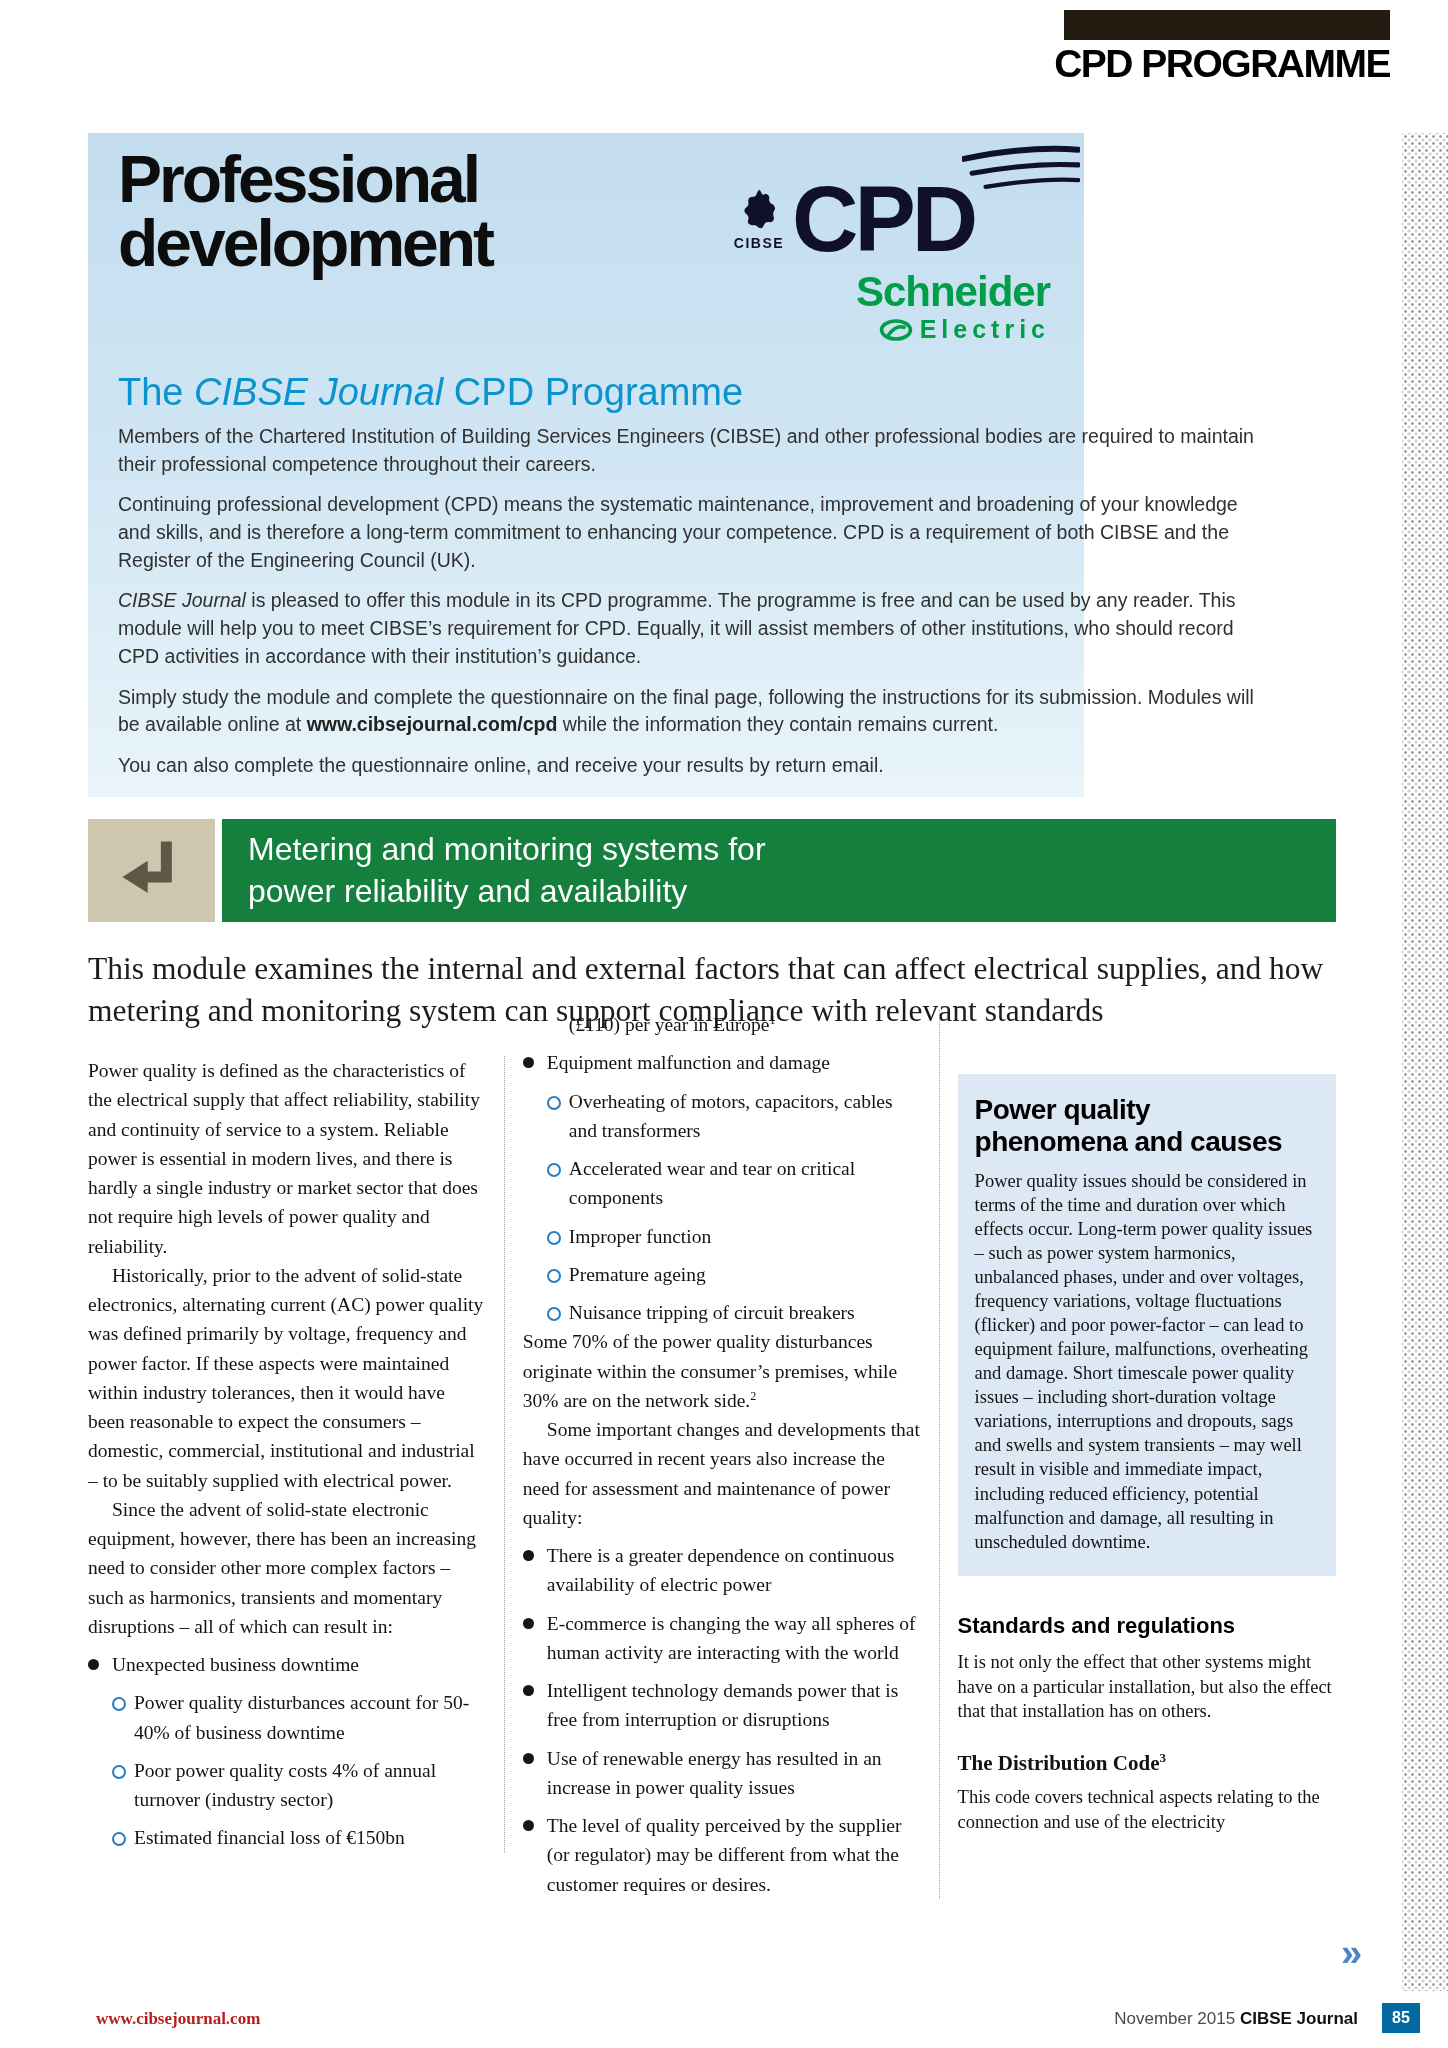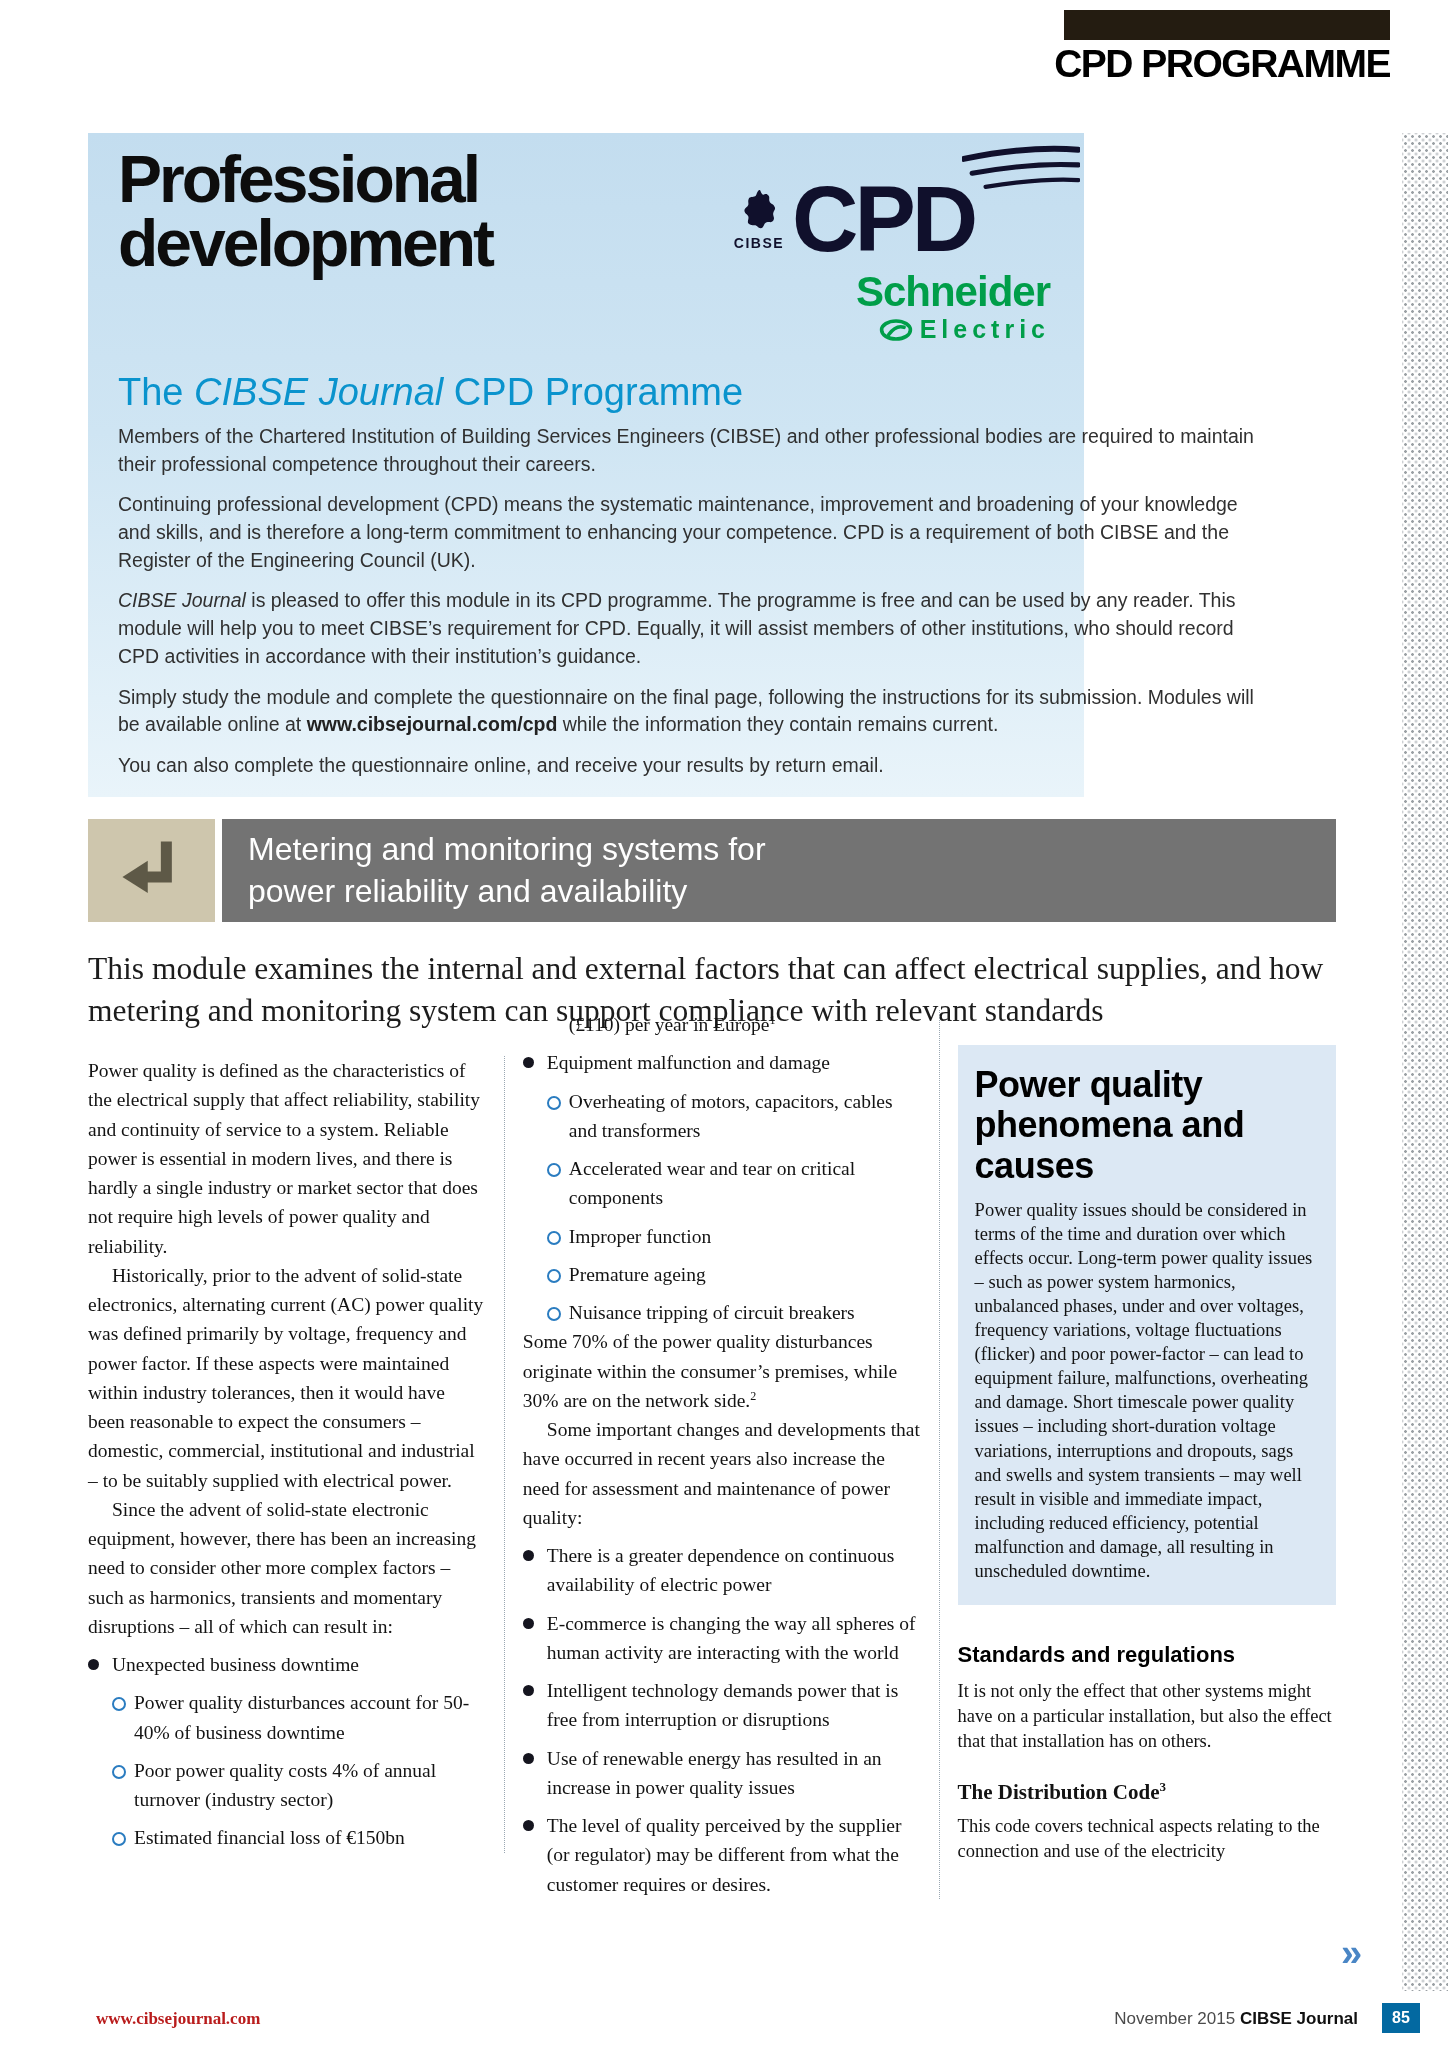--- a/index.html
+++ b/index.html
@@ -36,21 +36,21 @@
   .swoosh{position:absolute;right:0;top:2px;}
   .schneider-logo{margin:16px 30px 0 0;text-align:right;color:#009e49;}
   .schneider-word{font-size:42px;font-weight:900;letter-spacing:-1px;line-height:1;}
   .electric-row{display:flex;align-items:center;justify-content:flex-end;gap:6px;margin-top:2px;}
   .electric-word{font-size:25px;font-weight:bold;letter-spacing:5px;}
 
   
   .banner{position:absolute;left:88px;top:819px;width:1248px;height:103px;display:flex;}
   .banner-icon{width:127px;background:#cec6ad;display:flex;align-items:center;justify-content:center;}
   .banner-gap{width:7px;background:#fff;}
-  .banner-bar{flex:1;background:#737373;color:#fff;display:flex;flex-direction:column;
+  .banner-bar{flex:1;background:#15803d;color:#fff;display:flex;flex-direction:column;
               justify-content:center;padding-left:26px;font-size:32px;line-height:1.3;}
 
   
   .standfirst{position:absolute;left:88px;top:948px;width:1262px;
               font-family:"Liberation Serif",serif;font-size:31.5px;line-height:1.34;color:#1c1c1c;}
 
   
   .columns{position:absolute;left:88px;top:1010px;width:1248px;display:flex;align-items:center;}
   .col{font-family:"Liberation Serif",serif;font-size:19.5px;line-height:1.5;color:#131313;}
   .colA{width:410px;padding-right:18px;border-right:1px dotted #9aa7b2;}
@@ -64,21 +64,21 @@
   .bullet{display:flex;margin-top:9px;}
   .bullet .dot{flex:none;width:24px;padding-top:9px;}
   .bullet .dot i{display:block;width:11px;height:11px;border-radius:50%;background:#15151f;}
   .bullet.sub{padding-left:24px;}
   .bullet.sub .dot{width:22px;}
   .bullet.sub .dot i{width:10px;height:10px;background:transparent;border:2.5px solid #2a7cc0;}
   .bullet .txt{flex:1;}
 
   
   .pq-box{background:#dce8f4;padding:20px 17px 22px;}
-  .pq-title{font-family:"Liberation Sans",sans-serif;font-size:36px;font-weight:900;
+  .pq-title{font-family:"Liberation Sans",sans-serif;font-size:28px;font-weight:900;
             line-height:1.12;letter-spacing:-.5px;color:#000;margin-bottom:12px;}
   .pq-body{margin:0;}
   .std-head{font-family:"Liberation Sans",sans-serif;font-size:22px;font-weight:800;
             margin:36px 0 10px;color:#000;}
   .std-body{margin:0;line-height:1.33;}
   .dist-head{font-family:"Liberation Serif",serif;font-size:21px;font-weight:bold;margin:26px 0 8px;}
   .more-arrow{position:absolute;left:1341px;top:1934px;font-size:38px;font-weight:bold;
               color:#4a86c5;line-height:1;}
 
   

